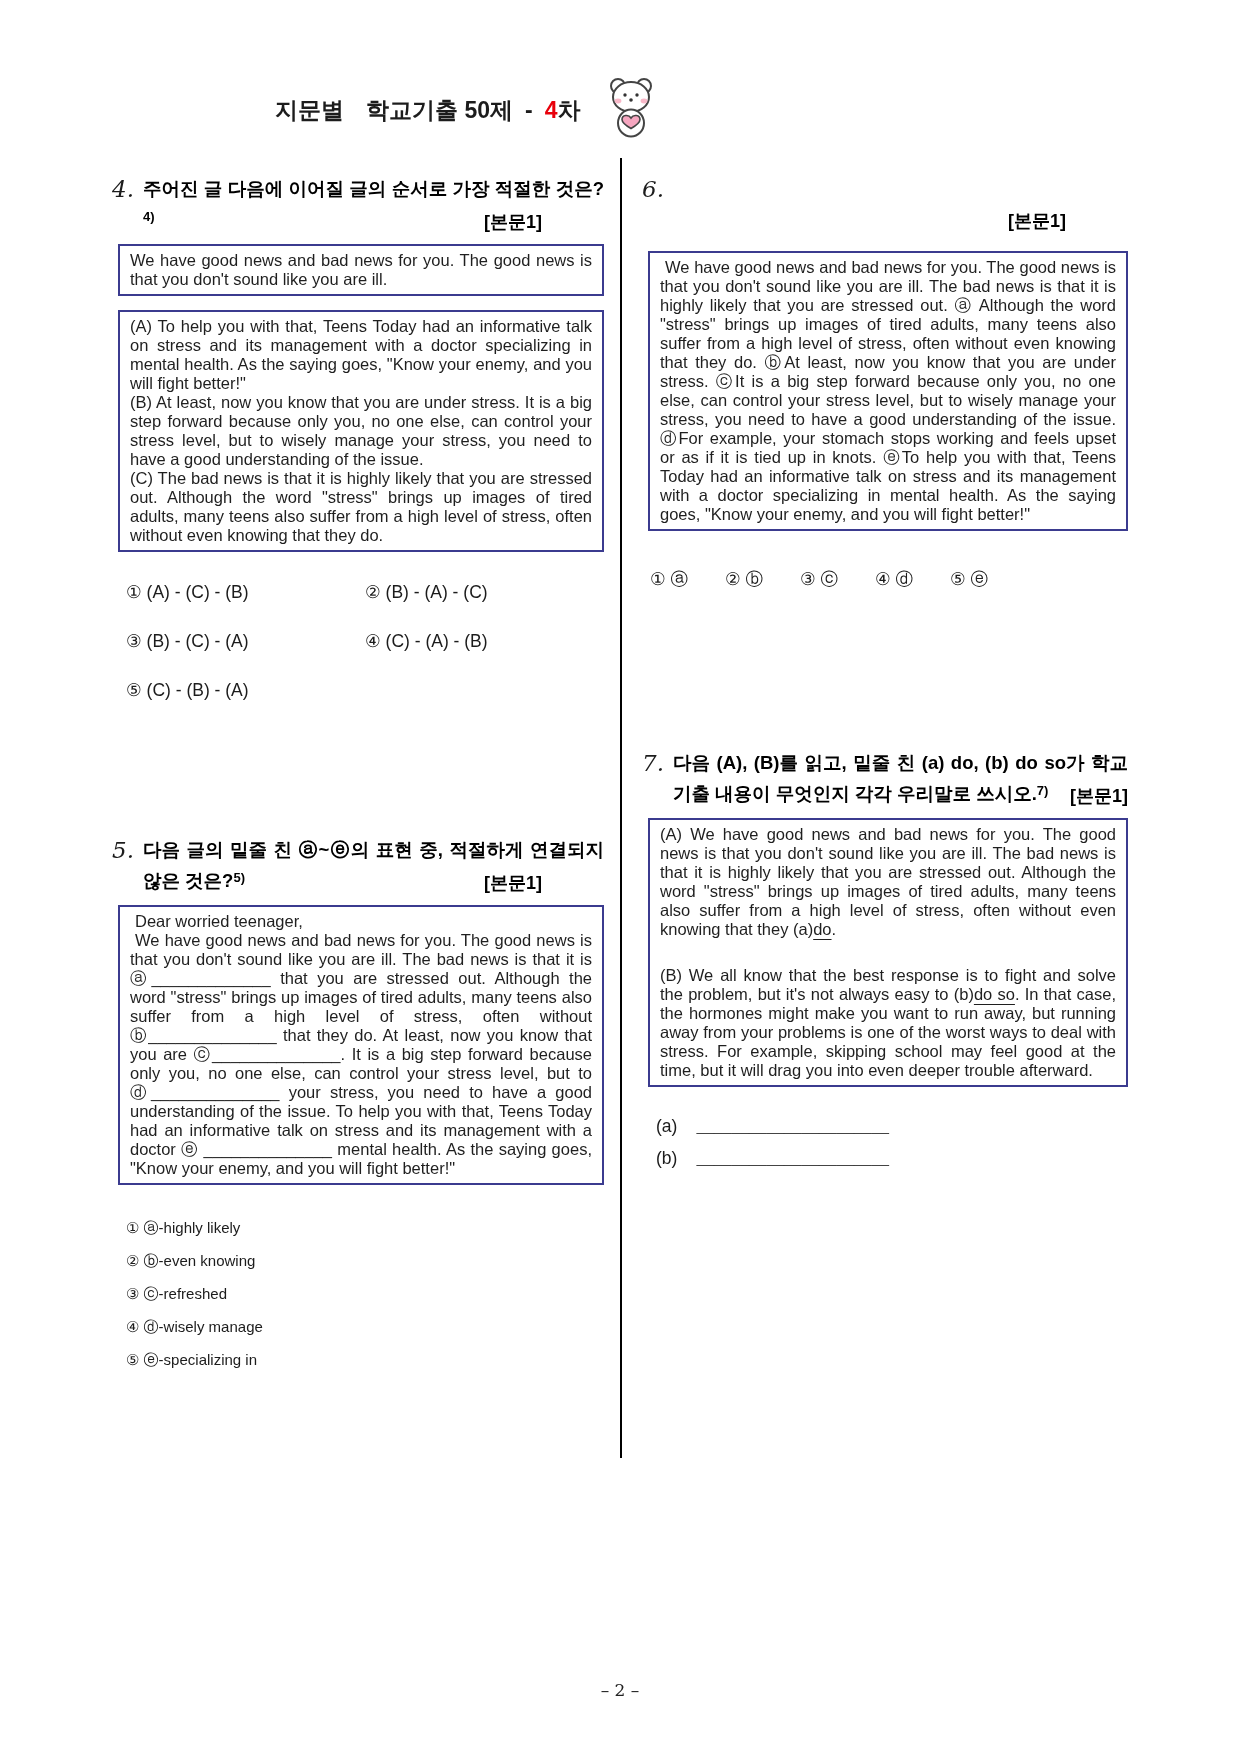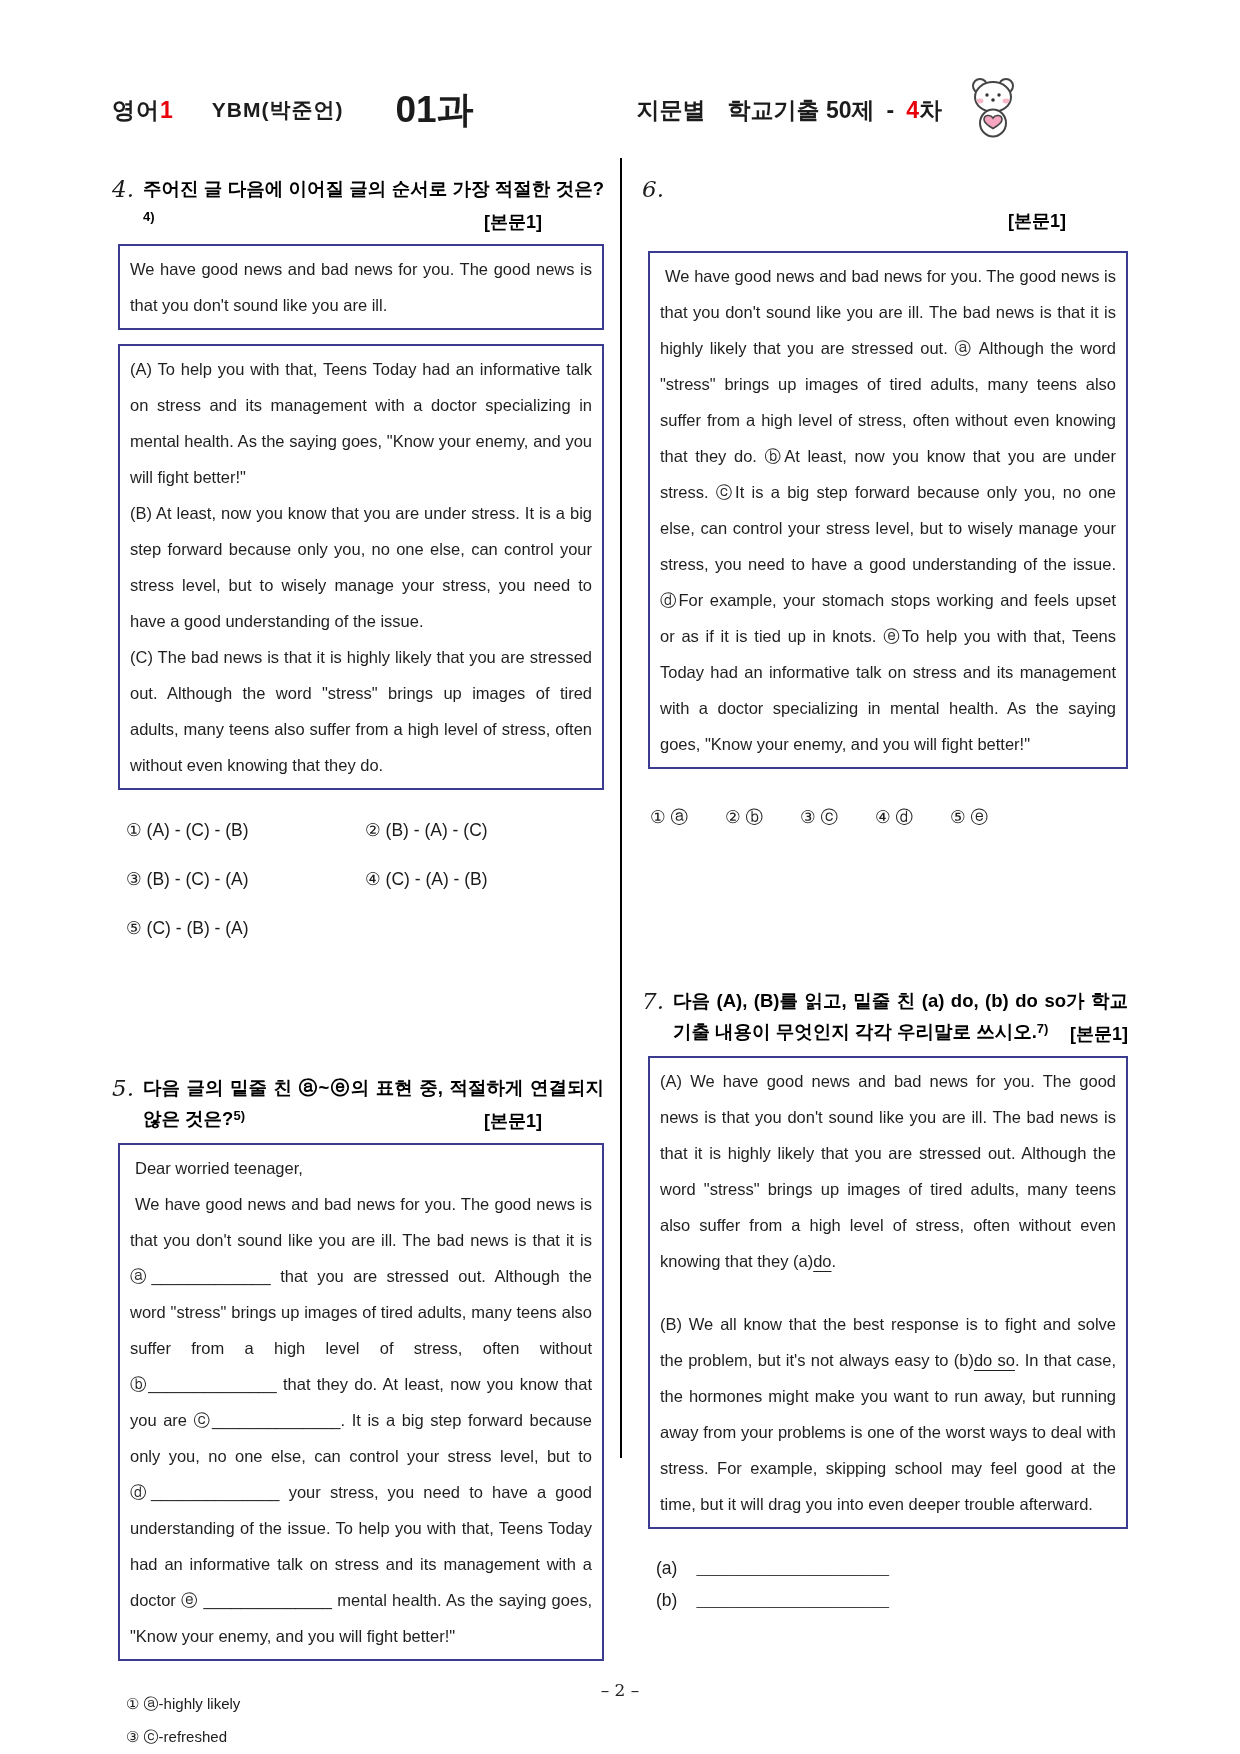--- a/index.html
+++ b/index.html
@@ -26,21 +26,21 @@
   .col-right { left:642px; width:486px; }
   
   .qhead { position:relative; display:flex; margin-bottom:10px; }
   .qnum  { font-family:"DejaVu Serif", serif; font-style:italic; font-size:23px; line-height:28px; margin-right:9px; flex:0 0 auto; }
   .qtitle { font-size:18.5px; font-weight:bold; line-height:28px; text-align:justify; color:#000; }
   .fnote { font-size:13px; font-weight:bold; vertical-align:5px; }
   .source { position:absolute; right:62px; bottom:0; font-size:18px; font-weight:bold; color:#000; }
   .qhead.two-line { min-height:58px; }
   .pbox {
     border:2px solid #3b3b8f; padding:5px 10px; margin-left:6px;
-    font-size:16.5px; line-height:36px; text-align:justify; color:#1f1f1f;
+    font-size:16.5px; line-height:19px; text-align:justify; color:#1f1f1f;
   }
   .pbox p { margin:0; }
   .indent { text-indent:5px; }
   .gap-par { height:27px; }
   .ul { text-decoration:underline; text-underline-offset:4px; }
   
   .opts4 { display:grid; grid-template-columns:1fr 1fr; row-gap:24px; margin:28px 0 0 14px; font-size:17.5px; line-height:25px; }
   .opts5 { margin:30px 0 0 14px; font-size:15px; }
   .opts5 div { margin-bottom:8px; line-height:25px; }
   .opts6 { display:flex; justify-content:space-between; margin:36px 0 0 8px; padding-right:140px; font-size:17.5px; }
@@ -54,25 +54,20 @@
   
   .footer { position:absolute; top:1680px; left:0; width:100%; text-align:center;
             font-family:"DejaVu Serif", serif; font-size:17px; color:#222; }
 </style>
 </head>
 <body>
 
 <div class="page">
 
   <div class="header">
-    <div class="h-left">
-      <span class="subject"><span>영어</span><span class="red">1</span></span>
-      <span class="publisher">YBM(박준언)</span>
-      <span class="lesson">01과</span>
-    </div>
     <div class="h-right">
       <span>지문별</span>
       <span class="gap1">학교기출 50제</span>
       <span class="gap2">-</span>
       <span class="gap2"><span class="red">4</span><span>차</span></span>
       <span class="mascot">
         <svg width="54" height="62" viewBox="0 0 54 62">
           <circle cx="14" cy="10" r="7" fill="#fff" stroke="#444" stroke-width="2"></circle>
           <circle cx="40" cy="10" r="7" fill="#fff" stroke="#444" stroke-width="2"></circle>
           <ellipse cx="27" cy="21" rx="18" ry="15" fill="#fff" stroke="#444" stroke-width="2"></ellipse>
@@ -120,20 +115,21 @@
         <span class="qnum">5.</span>
         <span class="qtitle"><span>다음 글의 밑줄 친 ⓐ~ⓔ의 표현 중, 적절하게 연결되지 않은 것은?</span><span class="fnote">5)</span></span>
         <span class="source">[본문1]</span>
       </div>
       <div class="pbox">
         <p class="indent">Dear worried teenager,</p>
         <p class="indent">We have good news and bad news for you. The good news is that you don't sound like you are ill. The bad news is that it is ⓐ_____________ that you are stressed out. Although the word "stress" brings up images of tired adults, many teens also suffer from a high level of stress, often without ⓑ______________ that they do. At least, now you know that you are ⓒ______________. It is a big step forward because only you, no one else, can control your stress level, but to ⓓ______________ your stress, you need to have a good understanding of the issue. To help you with that, Teens Today had an informative talk on stress and its management with a doctor ⓔ ______________ mental health. As the saying goes, "Know your enemy, and you will fight better!"</p>
       </div>
       <div class="opts5">
         <div>① ⓐ-highly likely</div>
+        <div>② ⓑ-even knowing</div>
         <div>③ ⓒ-refreshed</div>
         <div>④ ⓓ-wisely manage</div>
         <div>⑤ ⓔ-specializing in</div>
       </div>
     </div>
 
   </div>
 
   <div class="col col-right">
 

